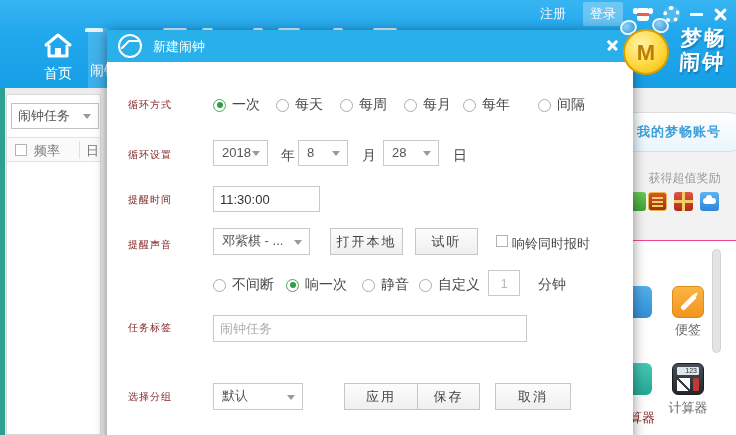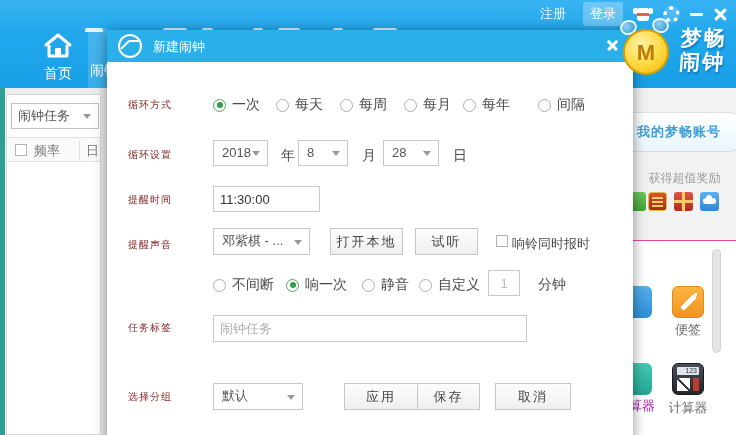--- a/index.html
+++ b/index.html
@@ -78,21 +78,21 @@
   .notes-icon { left:39px; top:45px; background:linear-gradient(180deg,#fcb542,#f0941f); border:1px solid #e08a1a; }
   .pencil { position:absolute; left:6px; top:13px; width:19px; height:5px; background:#fff; border-radius:2px; transform:rotate(-45deg); }
   .pencil:after { content:""; position:absolute; right:-4px; top:0; border-top:2.5px solid transparent; border-bottom:2.5px solid transparent; border-left:4px solid #fff; }
   .calc-icon { left:39px; top:122px; background:linear-gradient(180deg,#4a4f58,#23262b); border:1px solid #1a1c20; }
   .calc-screen { position:absolute; left:4px; top:3px; width:22px; height:8px; background:#dfe7ee; border-radius:1px;
     font-size:7px; line-height:8px; text-align:right; color:#333; padding-right:2px; }
   .calc-keys { position:absolute; left:4px; top:14px; width:13px; height:13px;
     background:linear-gradient(45deg,#fff 45%,#3a3f46 45%,#3a3f46 55%,#fff 55%); }
   .calc-red { position:absolute; right:4px; top:14px; width:6px; height:13px; background:#c03a30; border-radius:1px; }
   .app-label { position:absolute; width:60px; text-align:center; color:#666; font-size:13px; }
-  .partial-label { position:absolute; left:-4px; top:156px; color:#a21caf; font-size:13px; }
+  .partial-label { position:absolute; left:-4px; top:168px; color:#7f1d1d; font-size:13px; }
   .scrollbar { position:absolute; left:79px; top:8px; width:9px; height:104px; background:#e4e4e4; border:1px solid #d2d2d2; border-radius:5px; }
 
   
   .logo { position:absolute; left:618px; top:18px; z-index:60; display:flex; align-items:flex-start; }
   .mascot { position:relative; width:56px; height:60px; }
   .bell { position:absolute; width:17px; height:15px; background:radial-gradient(circle at 35% 35%,#8fd4f5,#2e8fd0); border-radius:50%; border:2px solid #e8f6ff; }
   .bell.l { left:2px; top:2px; transform:rotate(-15deg); }
   .bell.r { left:34px; top:0; transform:rotate(15deg); }
   .face { position:absolute; left:5px; top:11px; width:46px; height:46px; border-radius:50%;
     background:radial-gradient(circle at 38% 32%,#fff3a8,#ffd83e 55%,#eeb400); border:2px solid #d99e00;

